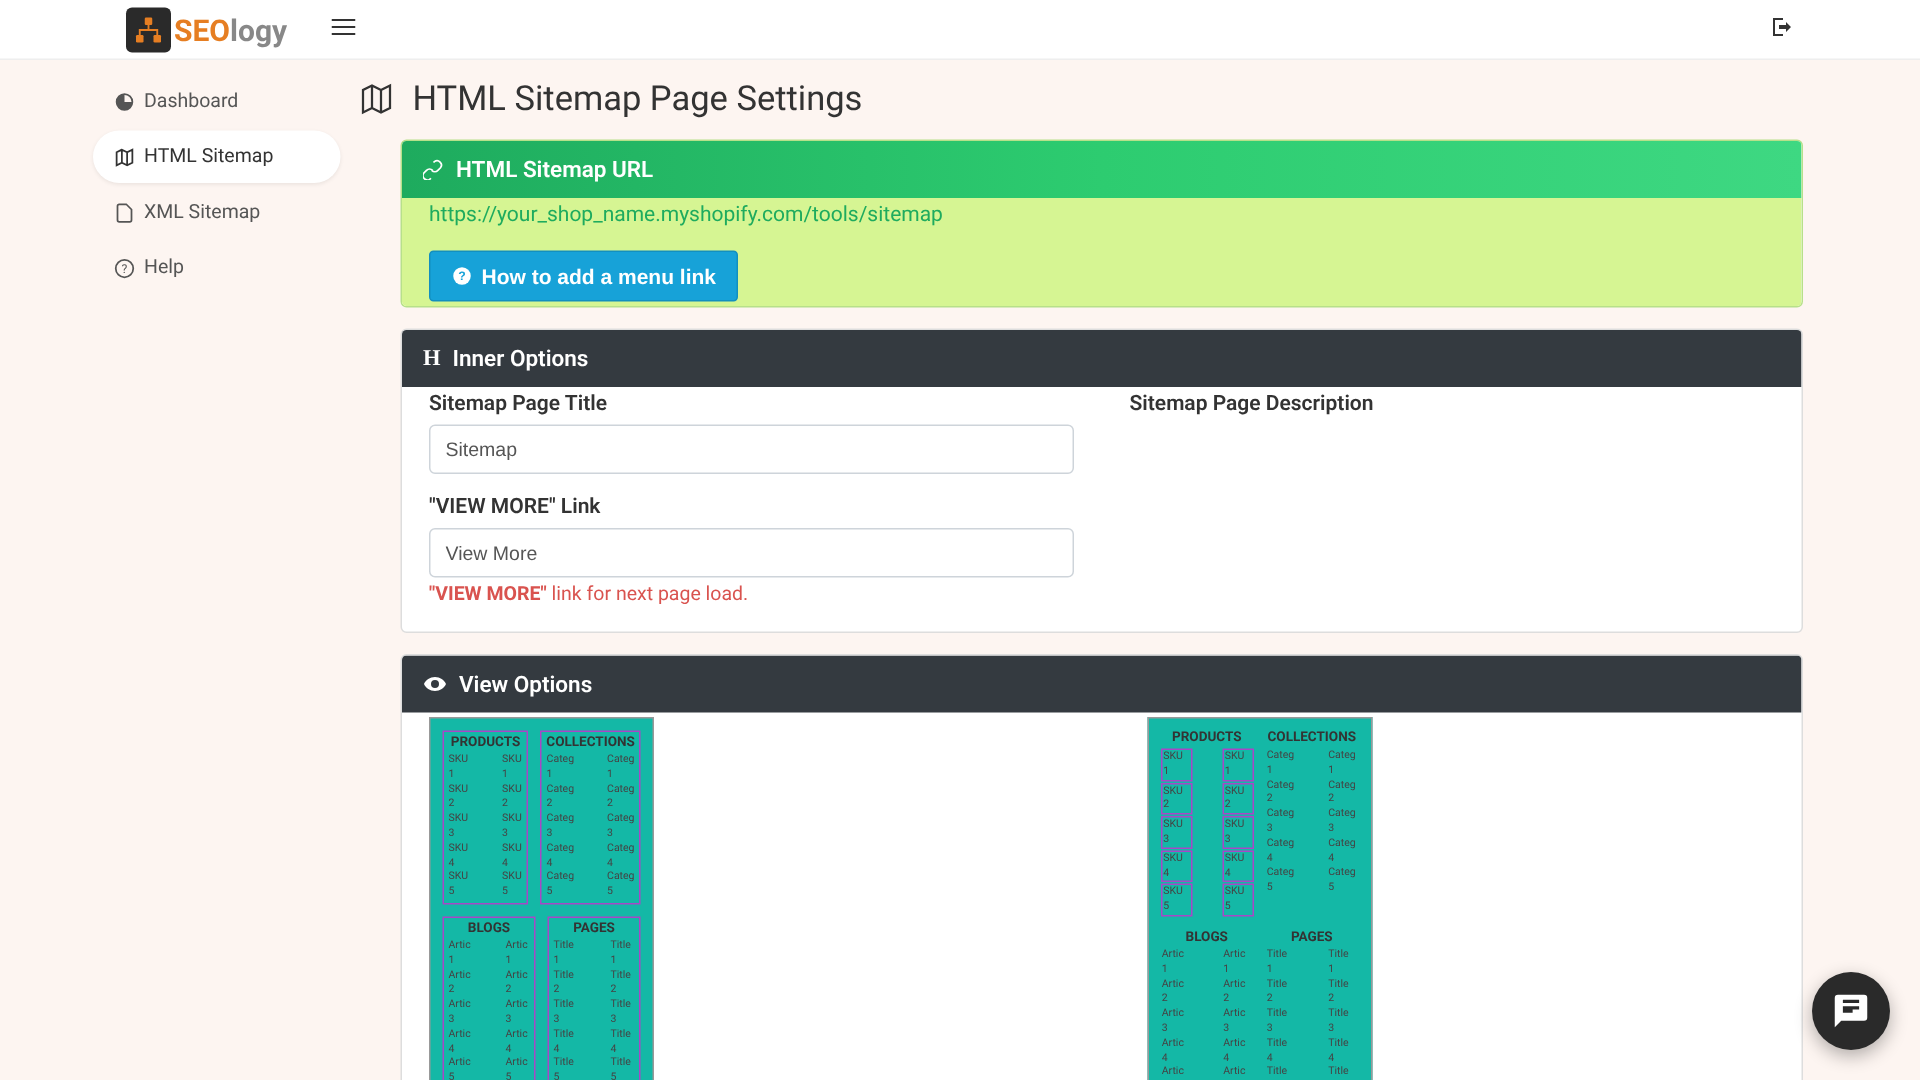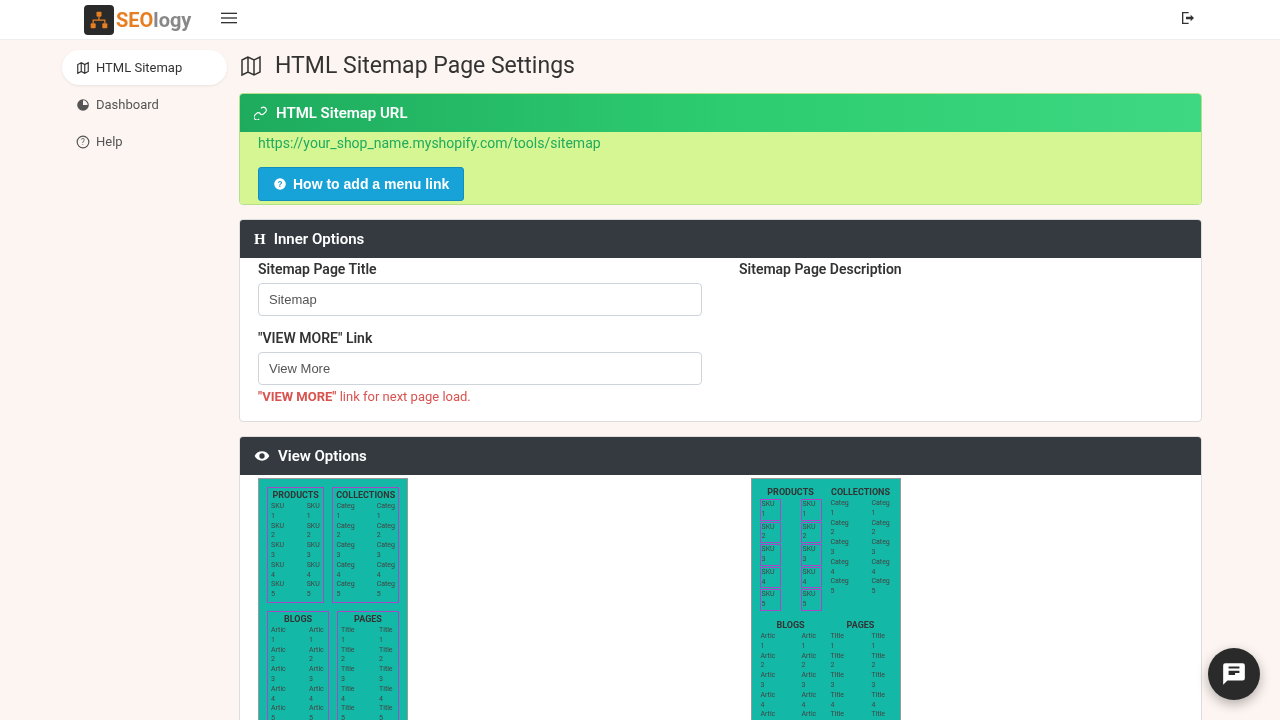--- a/index.html
+++ b/index.html
@@ -20,21 +20,21 @@
 .sidebar { width: 165px; padding: 8px 0; margin-left: 62px; }
 .nav-item { display: flex; align-items: center; gap: 6px; padding: 10px 14px; color: #555; cursor: pointer; border-radius: 20px; margin: 2px 0; font-size: 13px; }
 .nav-item.active { background: #fff; color: #333; box-shadow: 0 1px 3px rgba(0,0,0,0.08); }
 .nav-item svg, .nav-item .nav-icon { width: 14px; height: 14px; flex-shrink: 0; }
 
 .main { flex: 1; padding: 12px 78px 24px 12px; }
 .page-header { display: flex; align-items: center; gap: 12px; margin-bottom: 14px; }
 .page-header svg { width: 24px; height: 24px; color: #333; }
 .page-title { font-size: 23px; font-weight: 400; color: #333; }
 
-.card { border-radius: 4px; margin-bottom: 14px; overflow: hidden; border: 1px solid #ddd; background: #fff; }
+.card { border-radius: 4px; margin-bottom: 14px; overflow: hidden; border: 1px solid #ddd; background: #fff; margin-left: 28px; }
 .card-url { border: 1px solid #b7e08a; }
 .card-header { padding: 10px 14px; font-weight: 600; display: flex; align-items: center; gap: 8px; font-size: 15px; }
 .card-header.green { background: linear-gradient(90deg, #1eab5e, #2dcc70, #3ed882); color: #fff; }
 .card-header.dark { background: #343a40; color: #fff; }
 .card-body { padding: 3px 18px; }
 .card-body.green-body { background: #d6f593; }
 
 .url-link { color: #1eab5e; text-decoration: none; display: block; margin-bottom: 16px; }
 .btn-info { background: #17a2d8; color: #fff; border: 1px solid #138fbf; padding: 8px 14px; border-radius: 3px; cursor: pointer; font-weight: 600; display: inline-flex; align-items: center; gap: 6px; font-size: 14px; }
 
@@ -87,31 +87,37 @@
   <div class="spacer"></div>
   <div class="logout-icon">
     <svg width="16" height="16" viewBox="0 0 24 24" fill="currentColor">
         <path d="M16 17l5-5-5-5v3H9v4h7v3zM3 3h10v2H5v14h8v2H3V3z"></path>
       </svg>
   </div>
 </div>
 
 <div class="layout">
   <div class="sidebar">
+    <div class="nav-item">
+      <svg class="nav-icon" viewBox="0 0 24 24" fill="currentColor">
+          <path d="M12 2a10 10 0 100 20 10 10 0 000-20zm0 2a8 8 0 018 8h-8V4z"></path>
+        </svg>
+      <span>Dashboard</span>
+    </div>
     <div class="nav-item active">
       <svg class="nav-icon" viewBox="0 0 24 24" fill="none" stroke="currentColor" stroke-width="2">
           <path d="M9 3L3 6v15l6-3 6 3 6-3V3l-6 3-6-3zM9 3v15M15 6v15"></path>
         </svg>
       <span>HTML Sitemap</span>
     </div>
     <div class="nav-item">
-      <svg class="nav-icon" viewBox="0 0 24 24" fill="currentColor">
-          <path d="M12 2a10 10 0 100 20 10 10 0 000-20zm0 2a8 8 0 018 8h-8V4z"></path>
-        </svg>
-      <span>Dashboard</span>
+      <svg class="nav-icon" viewBox="0 0 24 24" fill="none" stroke="currentColor" stroke-width="2">
+          <path d="M14 2H6a2 2 0 00-2 2v16a2 2 0 002 2h12a2 2 0 002-2V8l-6-6z"></path>
+        </svg>
+      <span>XML Sitemap</span>
     </div>
     <div class="nav-item">
       <svg class="nav-icon" viewBox="0 0 24 24" fill="currentColor">
           <circle cx="12" cy="12" r="10" fill="none" stroke="currentColor" stroke-width="2"></circle>
           <text x="12" y="17" text-anchor="middle" font-size="14" fill="currentColor">?</text>
         </svg>
       <span>Help</span>
     </div>
   </div>
 

